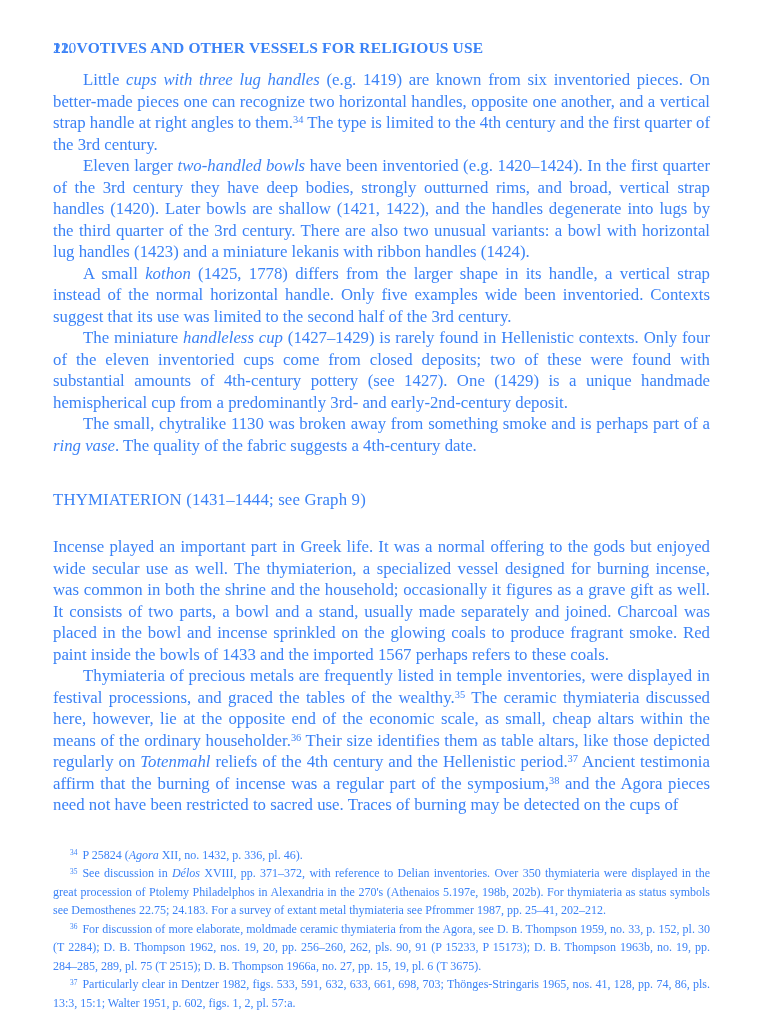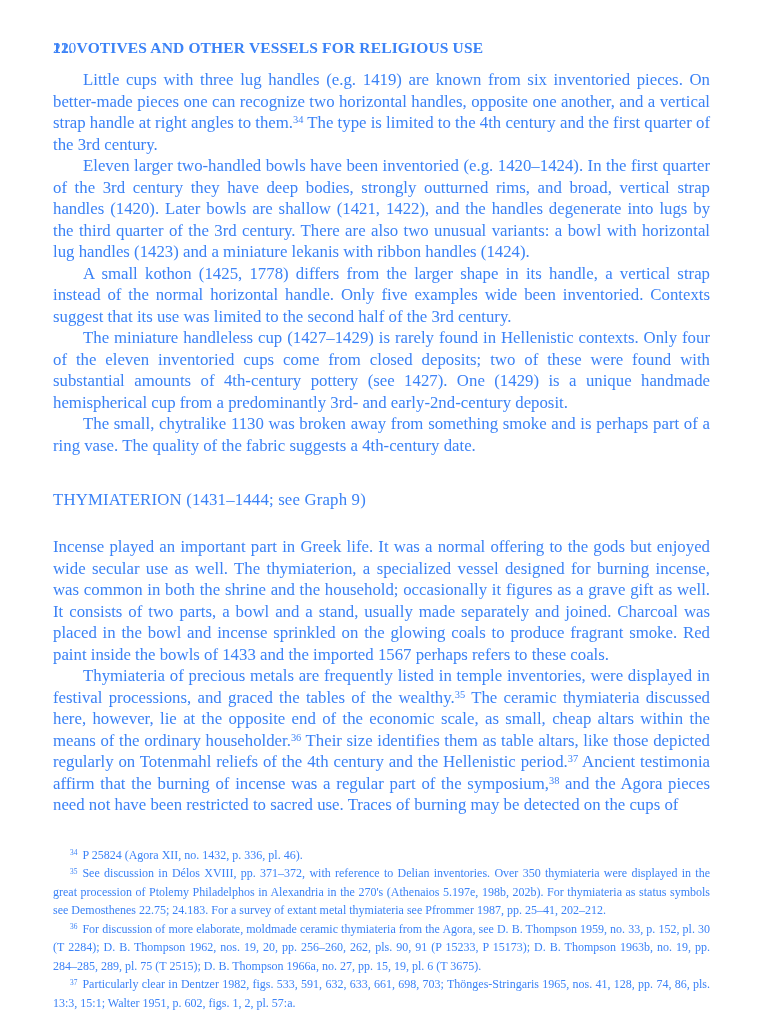--- a/index.html
+++ b/index.html
@@ -43,21 +43,21 @@
   }
   .text-block p.indent {
     text-indent: 30px;
   }
   .section-heading {
     margin: 34px 0 26px 0;
     font-size: 16.8px;
     font-weight: normal;
     letter-spacing: 0.01em;
   }
-  .italic { }
+  .italic { font-style: italic; }
   .bold { font-weight: normal; margin-top: 17px; }
   sup {
     font-size: 0.62em;
     line-height: 0;
     position: relative;
     top: -0.45em;
     vertical-align: baseline;
   }
   .footnotes {
     margin-top: 30px;

